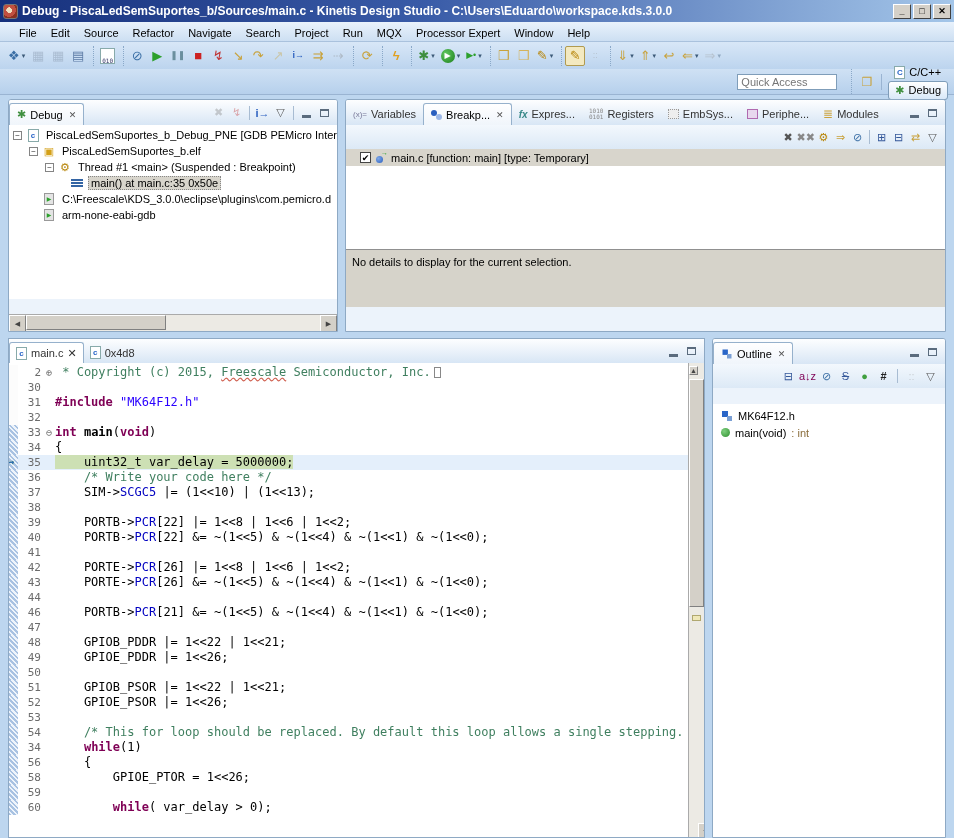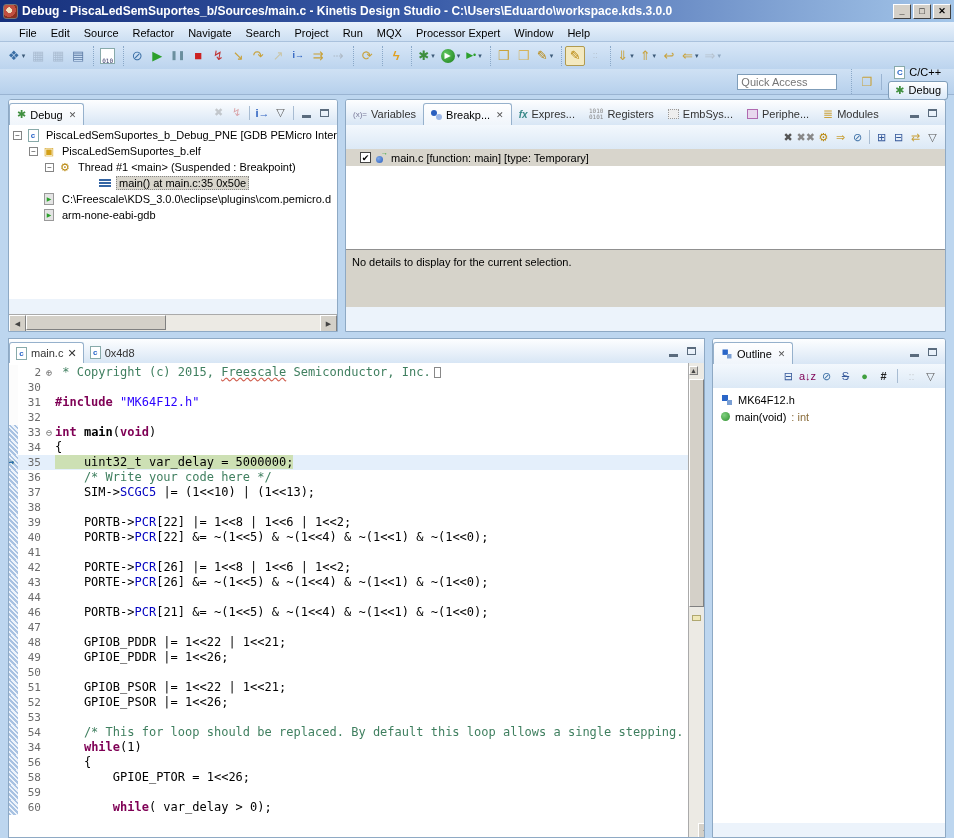--- a/index.html
+++ b/index.html
@@ -113,21 +113,21 @@
   .tk-box { display:inline-block; width:7px; height:11px; border:1px solid #888; margin-left:3px; vertical-align:middle; }
   #ed-vscroll { position:absolute; right:0; top:0; width:16px; height:476px; background:#eceae4; border-left:1px solid #aaa; }
   #ed-vscroll .sb-btn { width:15px; height:16px; }
   #ed-vscroll .down { position:absolute; bottom:0; }
   .vthumb { position:absolute; top:16px; left:0; width:15px; height:228px; background:#d4d0c8; border:1px solid; border-color:#fff #808080 #808080 #fff; }
   .ov-mark { position:absolute; left:3px; top:252px; width:9px; height:6px; background:#efe8b8; border:1px solid #b0a870; }
 
   
   #outline { left:712px; top:338px; width:234px; height:500px; }
   #outline-toolbar { height:24px; display:flex; align-items:center; justify-content:flex-end; gap:2px; background:linear-gradient(#f3f8fd,#dce9f6); padding-right:6px;}
-  #outline-body { background:#fff; height:435px; padding:3px 0 0 8px; }
+  #outline-body { background:#fff; height:435px; padding:3px 0 0 8px;margin-top:16px; }
   .ol-row { display:flex; align-items:center; height:17px; gap:5px; }
   .inc-ic { position:relative; width:12px; height:12px; }
   .inc-ic:before { content:""; position:absolute; left:1px; top:1px; width:6px; height:6px; background:#2a66c8; }
   .inc-ic:after { content:""; position:absolute; left:6px; top:6px; width:5px; height:5px; background:#7a9fd4; }
   .meth-ic { width:9px; height:9px; border-radius:50%; background:radial-gradient(circle at 35% 35%,#7fd07f,#2f8f2f); }
   .ol-suffix { color:#8a6d3b; }
 
   
   .ic-vars { font-size:8px; color:#7a7a9a; white-space:nowrap; }
   .ic-regs { font-size:6px; line-height:6px; color:#888; font-family:"DejaVu Sans Mono",monospace; white-space:pre; text-align:center; }
@@ -358,21 +358,21 @@
           </span>
           <span class="tlabel">PiscaLedSemSuportes_b.elf</span>
         </div>
         <div class="tree-row" style="padding-left: 36px;">
           <span class="expander">−</span>
           <span class="ticon">
             <span class="gear-ic">⚙</span>
           </span>
           <span class="tlabel">Thread #1 &lt;main&gt; (Suspended : Breakpoint)</span>
         </div>
-        <div class="tree-row selected" style="padding-left: 76px;">
+        <div class="tree-row selected" style="padding-left: 48px;">
           <span style="width: 13px;"></span>
           <span class="ticon">
             <span class="frame-ic"></span>
           </span>
           <span class="tlabel">main() at main.c:35 0x50e</span>
         </div>
         <div class="tree-row" style="padding-left: 20px;">
           <span style="width: 13px;"></span>
           <span class="ticon">
             <span class="proc-ic">▶</span>

